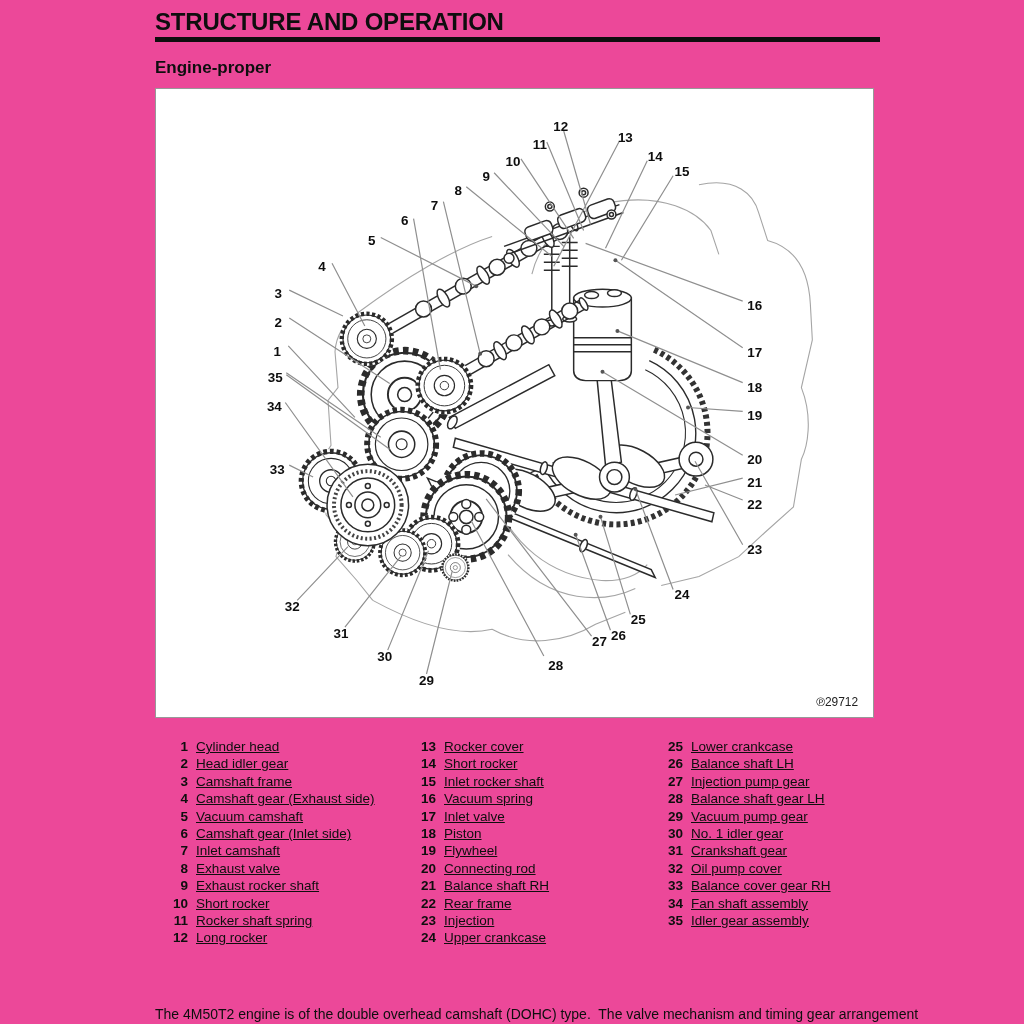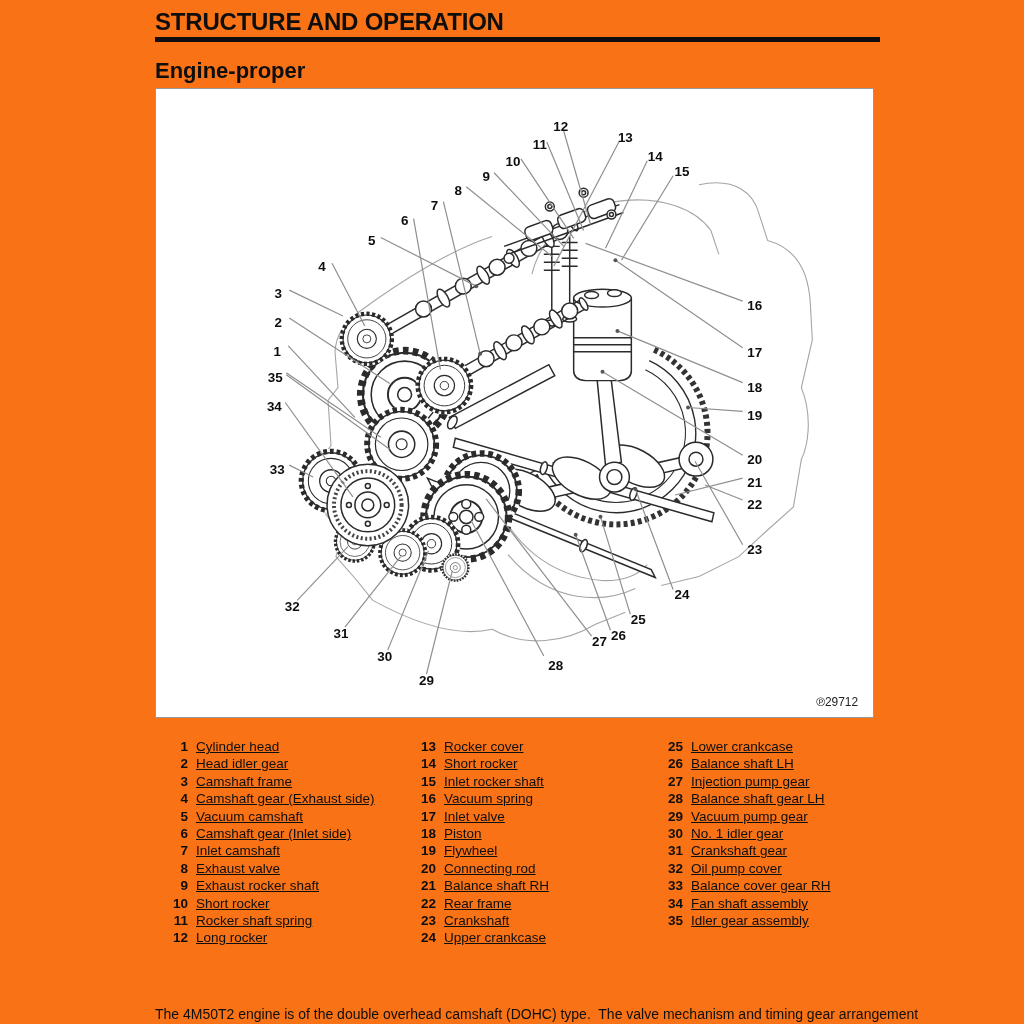--- a/index.html
+++ b/index.html
@@ -1,21 +1,21 @@
 <!DOCTYPE html>
 <html><head>
 <meta charset="utf-8">
 <style>
   html,body{margin:0;padding:0;background:#ffffff;}
-  .page{position:relative;width:1024px;height:1024px;background:#f97316;
+  .page{position:relative;width:1024px;height:1024px;background:#ec4899;
         font-family:"Liberation Sans",sans-serif;color:#0e0e0e;overflow:hidden;}
   .title{position:absolute;left:155px;top:8px;font-size:24px;font-weight:bold;
          letter-spacing:-0.2px;white-space:nowrap;}
   .title-rule{position:absolute;left:155px;top:37px;width:725px;height:4.5px;background:#0e0e0e;}
-  .section{position:absolute;left:155px;top:58px;font-size:22px;font-weight:bold;}
+  .section{position:absolute;left:155px;top:58px;font-size:17px;font-weight:bold;}
   .figure-box{position:absolute;left:155px;top:88px;width:719px;height:630px;
               border:1.5px solid #989898;box-sizing:border-box;background:#fff;}
   .parts{position:absolute;top:738px;}
   .parts.c1{left:160px;width:245px;}
   .parts.c2{left:408px;width:245px;}
   .parts.c3{left:655px;width:250px;}
   .prow{display:flex;line-height:17.4px;font-size:13.5px;}
   .pn{width:28px;text-align:right;font-weight:bold;flex:none;}
   .pt{margin-left:8px;white-space:nowrap;text-decoration:underline;}
   .caption{position:absolute;left:155px;top:957px;width:872px;font-size:14px;line-height:23px;white-space:pre;}
@@ -335,21 +335,21 @@
     <div class="prow">
         <span class="pn">21</span>
         <span class="pt">Balance shaft RH</span>
       </div>
     <div class="prow">
         <span class="pn">22</span>
         <span class="pt">Rear frame</span>
       </div>
     <div class="prow">
         <span class="pn">23</span>
-        <span class="pt">Crankshaft</span>
+        <span class="pt">Injection</span>
       </div>
     <div class="prow">
         <span class="pn">24</span>
         <span class="pt">Upper crankcase</span>
       </div>
   </div>
 
   <div class="parts c3">
     <div class="prow">
         <span class="pn">25</span>

